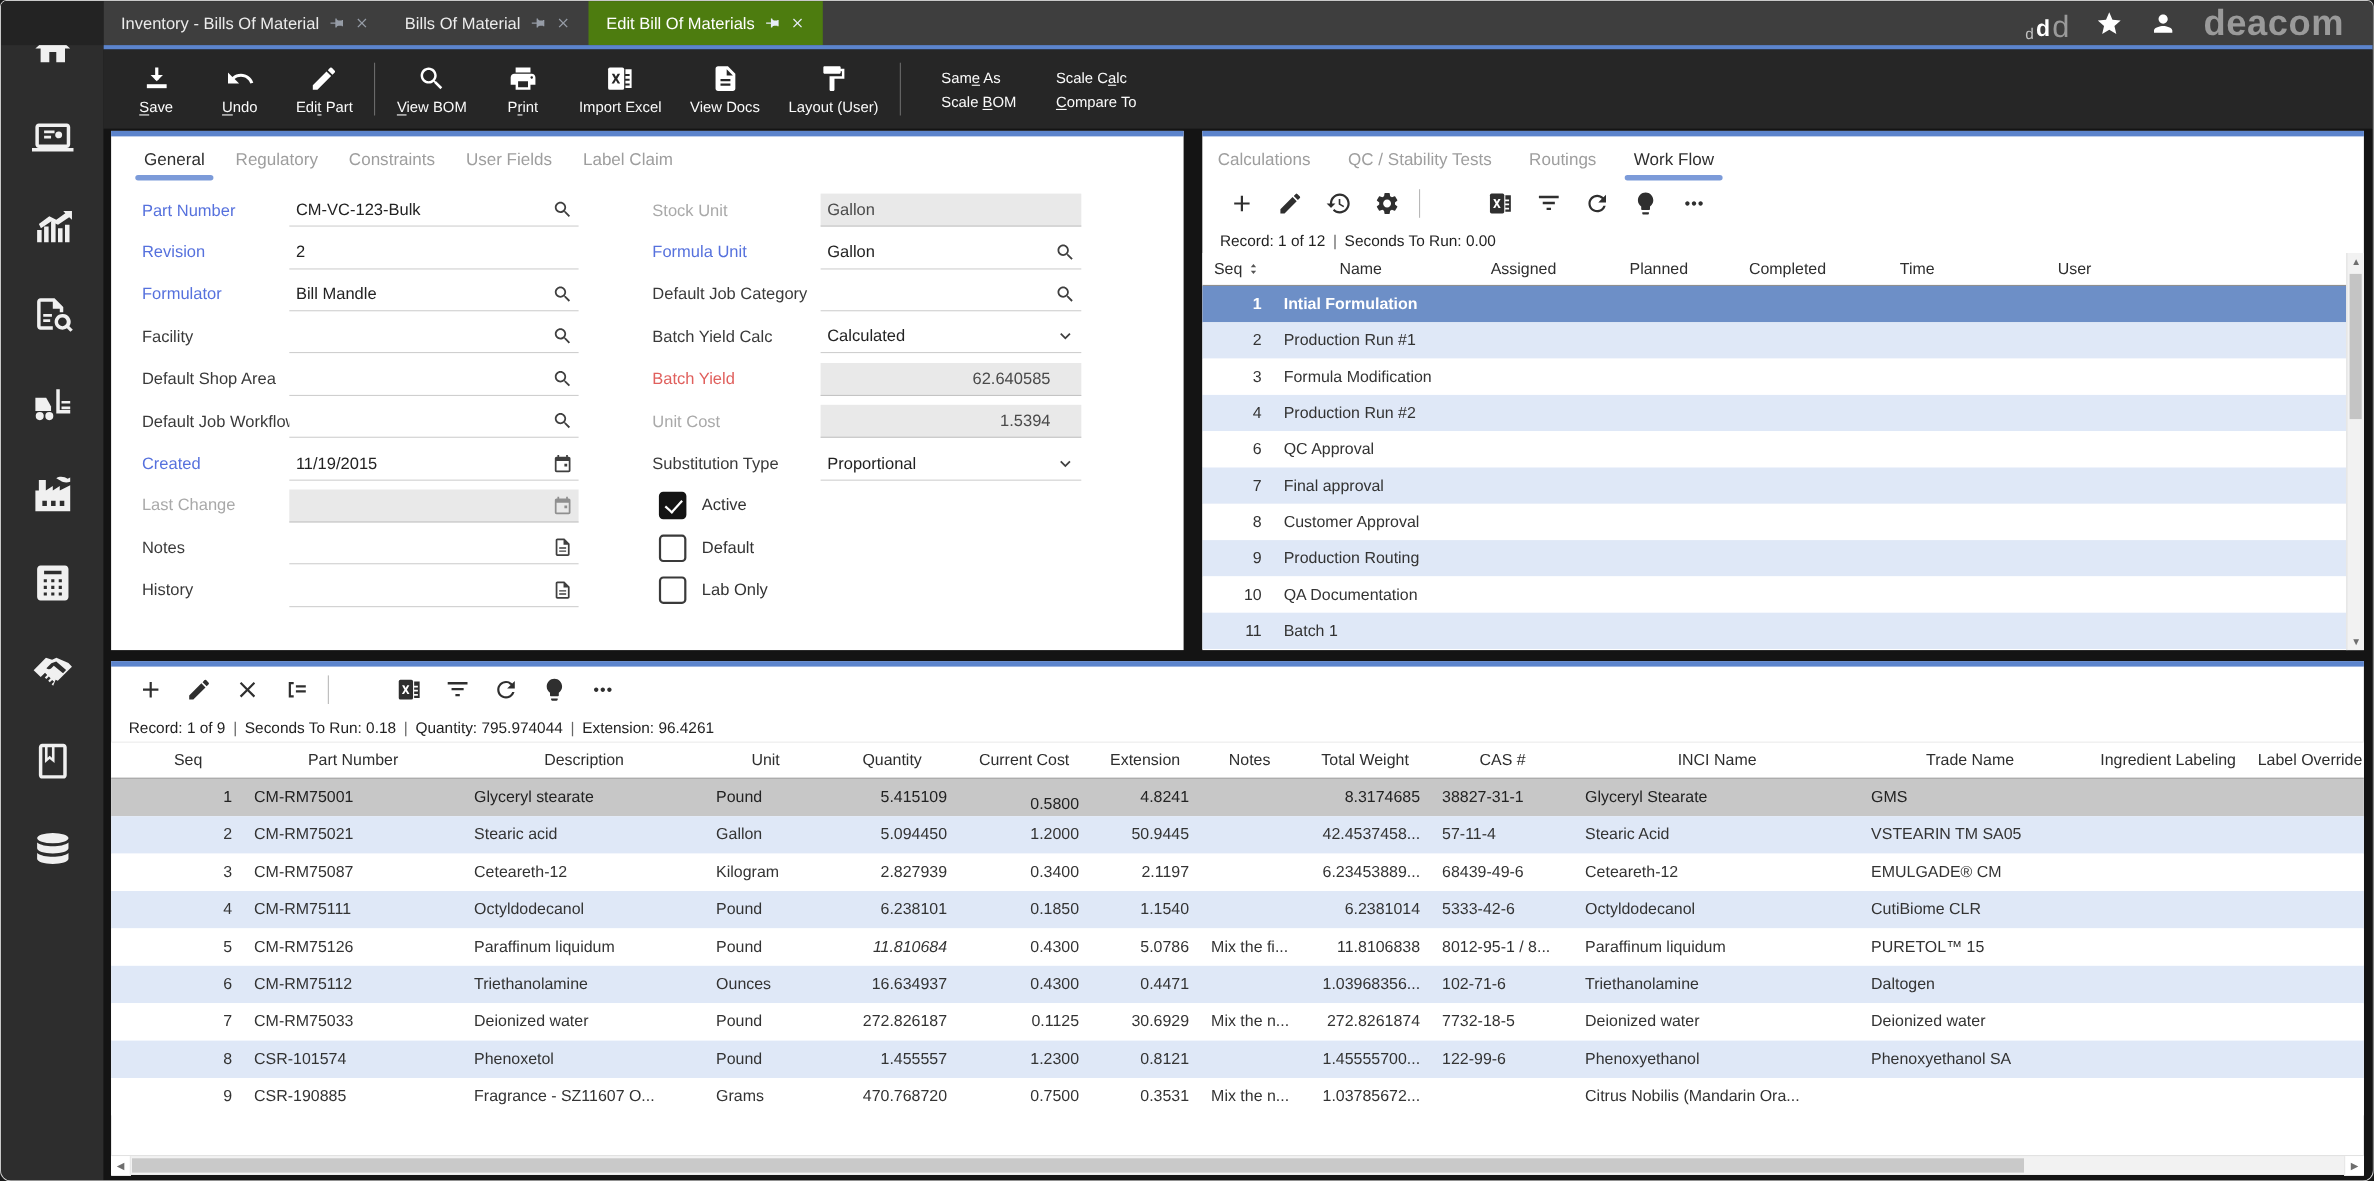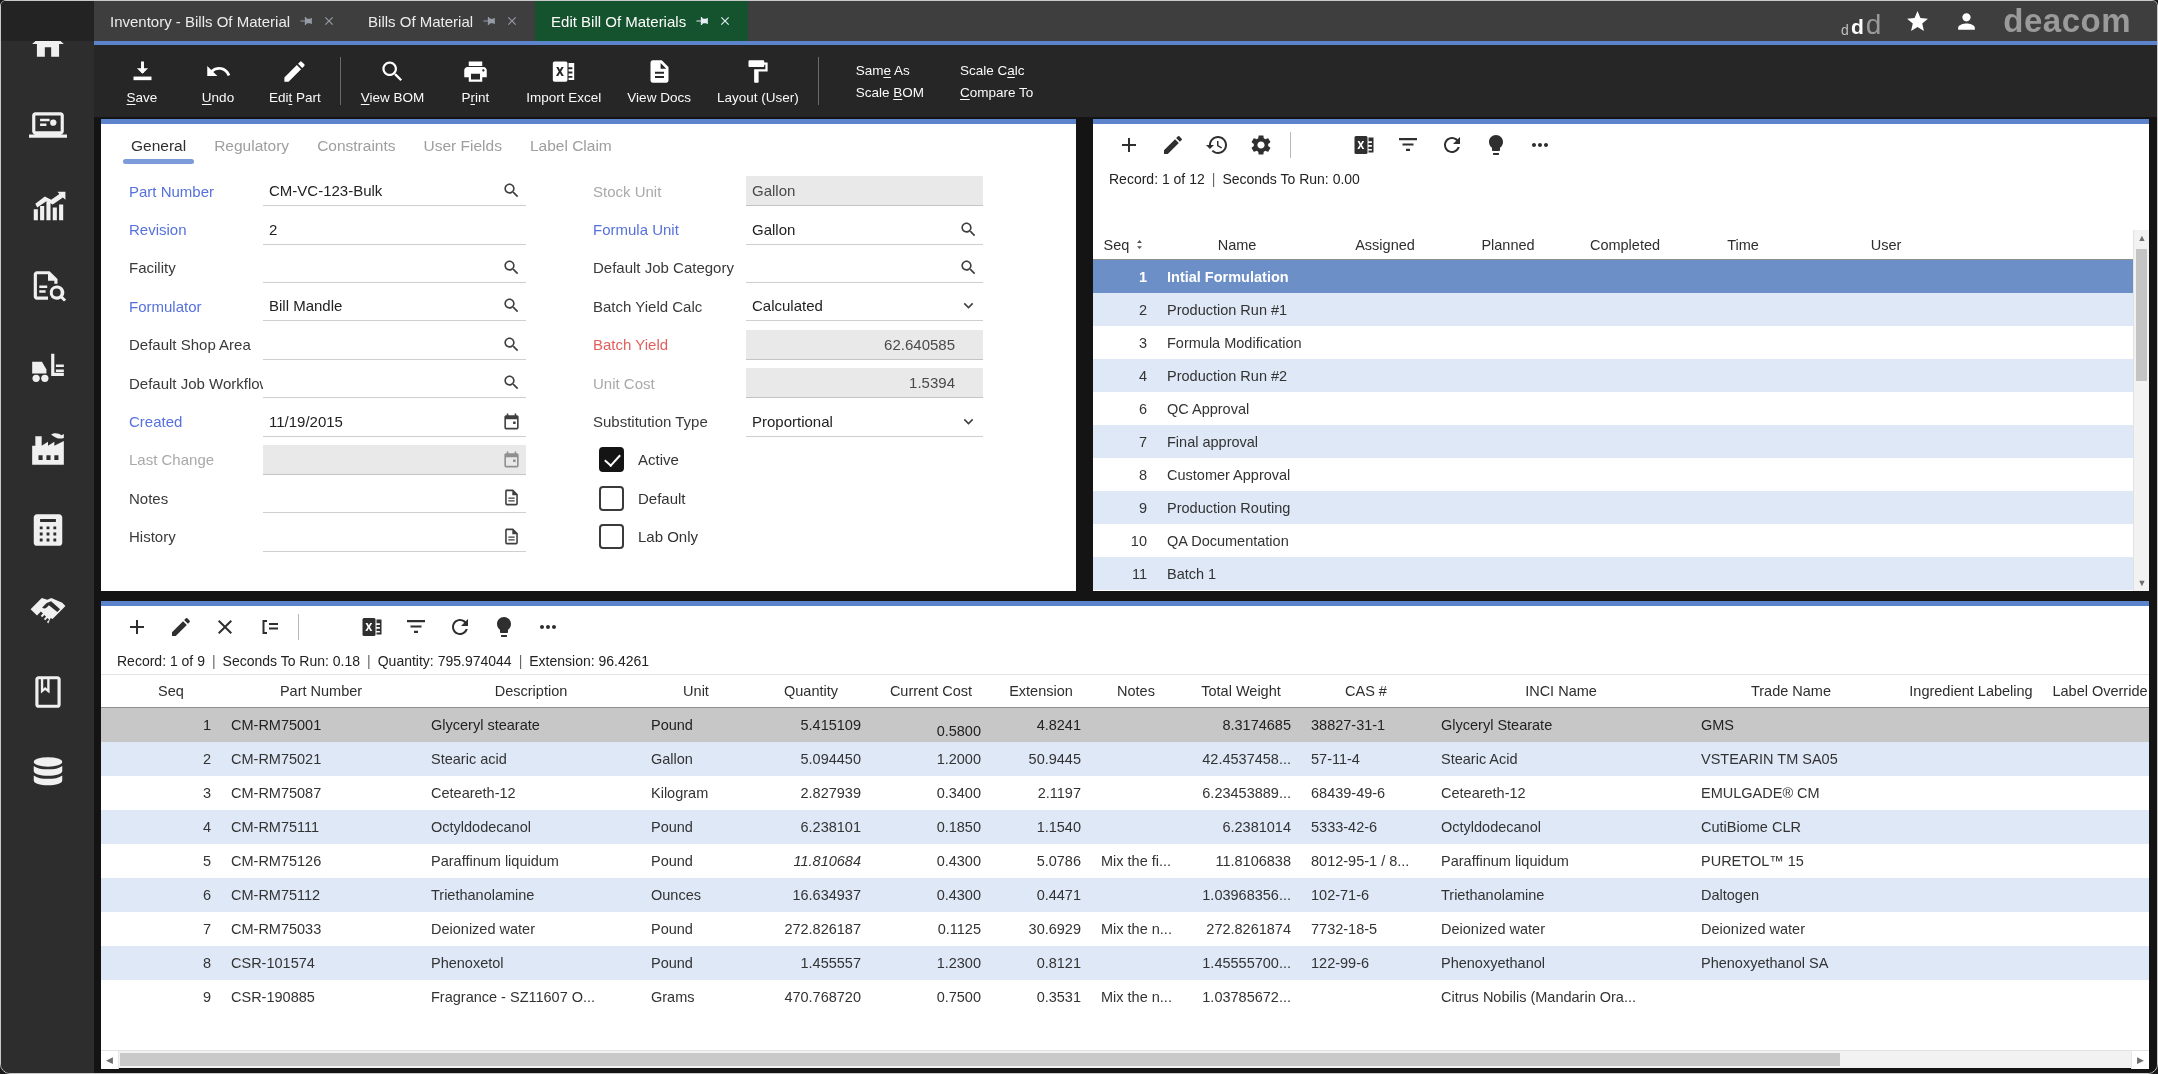--- a/index.html
+++ b/index.html
@@ -10,21 +10,21 @@
   .window{position:absolute;inset:0;background:#141414;border:1px solid #c9c9c9;border-radius:6px 6px 10px 10px;overflow:hidden}
 
   
   .sidebar{position:absolute;left:0;top:0;width:93px;height:100%;background:#2d2d2d;display:flex;flex-direction:column;align-items:center;padding-top:24px;gap:43px;z-index:3}
   .side-icon{width:38px;height:38px;color:#f0f0f0;flex:none}
   .corner{position:absolute;left:0;top:0;width:93px;height:40px;background:#232323;z-index:4}
 
   
   .tabbar{position:absolute;left:93px;right:0;top:0;height:40px;background:#3e3e3e;display:flex;align-items:stretch;z-index:2}
   .tab{display:flex;align-items:center;gap:9px;padding:0 16px;color:#ececec;font-size:15px;white-space:nowrap}
-  .tab.active{background:#14532d;color:#fff}
+  .tab.active{background:#4d7c0f;color:#fff}
   .tab .tico{width:14px;height:14px;color:#969ca6}
   .tab.active .tico{color:#e7edf8}
   .tico.pin svg{transform:rotate(90deg)}
   .tabbar-right{margin-left:auto;display:flex;align-items:flex-end;gap:24px;padding:0 26px 4px 0}
   .fsz{display:flex;align-items:flex-end;gap:2px;color:#c7c7c7;line-height:.9}
   .fsz span{cursor:default}
   .fsz .s1{font-size:14px;color:#c0c0c0}
   .fsz .s2{font-size:21px;color:#fff;font-weight:bold}
   .fsz .s3{font-size:28px;color:#9a9a9a}
   .top-ico{width:25px;height:25px;color:#fff;margin-bottom:3px}
@@ -383,35 +383,35 @@
 
           <div class="frow">
             <span class="flabel ls-link">Revision</span>
             <span class="fctl">
               <span class="val">2</span>
               <span class="ficon"></span>
             </span>
           </div>
 
           <div class="frow">
+            <span class="flabel ls-link">Formulator</span>
+            <span class="fctl">
+              <span class="val">Bill Mandle</span>
+              <span class="ficon">
+                <svg viewBox="0 0 24 24" fill="currentColor">
+                  <path d="M15.5 14h-.79l-.28-.27C15.41 12.59 16 11.11 16 9.5 16 5.91 13.09 3 9.5 3S3 5.91 3 9.5 5.91 16 9.5 16c1.61 0 3.09-.59 4.23-1.57l.27.28v.79l5 4.99L20.49 19l-4.99-5zm-6 0C7.01 14 5 11.99 5 9.5S7.01 5 9.5 5 14 7.01 14 9.5 11.99 14 9.5 14z"></path>
+                </svg>
+              </span>
+            </span>
+          </div>
+
+          <div class="frow">
             <span class="flabel">Facility</span>
             <span class="fctl">
               <span class="val"></span>
-              <span class="ficon">
-                <svg viewBox="0 0 24 24" fill="currentColor">
-                  <path d="M15.5 14h-.79l-.28-.27C15.41 12.59 16 11.11 16 9.5 16 5.91 13.09 3 9.5 3S3 5.91 3 9.5 5.91 16 9.5 16c1.61 0 3.09-.59 4.23-1.57l.27.28v.79l5 4.99L20.49 19l-4.99-5zm-6 0C7.01 14 5 11.99 5 9.5S7.01 5 9.5 5 14 7.01 14 9.5 11.99 14 9.5 14z"></path>
-                </svg>
-              </span>
-            </span>
-          </div>
-
-          <div class="frow">
-            <span class="flabel ls-link">Formulator</span>
-            <span class="fctl">
-              <span class="val">Bill Mandle</span>
               <span class="ficon">
                 <svg viewBox="0 0 24 24" fill="currentColor">
                   <path d="M15.5 14h-.79l-.28-.27C15.41 12.59 16 11.11 16 9.5 16 5.91 13.09 3 9.5 3S3 5.91 3 9.5 5.91 16 9.5 16c1.61 0 3.09-.59 4.23-1.57l.27.28v.79l5 4.99L20.49 19l-4.99-5zm-6 0C7.01 14 5 11.99 5 9.5S7.01 5 9.5 5 14 7.01 14 9.5 11.99 14 9.5 14z"></path>
                 </svg>
               </span>
             </span>
           </div>
 
           <div class="frow">
             <span class="flabel">Default Shop Area</span>
@@ -572,20 +572,31 @@
 
           <div class="cbrow">
             <span class="cbox"></span>
             <span class="cblabel">Lab Only</span>
           </div>
 
       </div>
     </div>
 
     <div class="panel wf-panel">
+      <div class="ptabs">
+
+          <div class="ptab">Calculations</div>
+
+          <div class="ptab">QC / Stability Tests</div>
+
+          <div class="ptab">Routings</div>
+
+          <div class="ptab active">Work Flow</div>
+
+      </div>
       <div class="ptoolbar">
           <span class="tbi">
             <svg viewBox="0 0 24 24" fill="currentColor">
               <path d="M19 13h-6v6h-2v-6H5v-2h6V5h2v6h6v2z"></path>
             </svg>
           </span>
           <span class="tbi">
             <svg viewBox="0 0 24 24" fill="currentColor">
               <path d="M3 17.25V21h3.75L17.81 9.94l-3.75-3.75L3 17.25zM20.71 7.04c.39-.39.39-1.02 0-1.41l-2.34-2.34a.9959.9959 0 0 0-1.41 0l-1.83 1.83 3.75 3.75 1.83-1.83z"></path>
             </svg>

